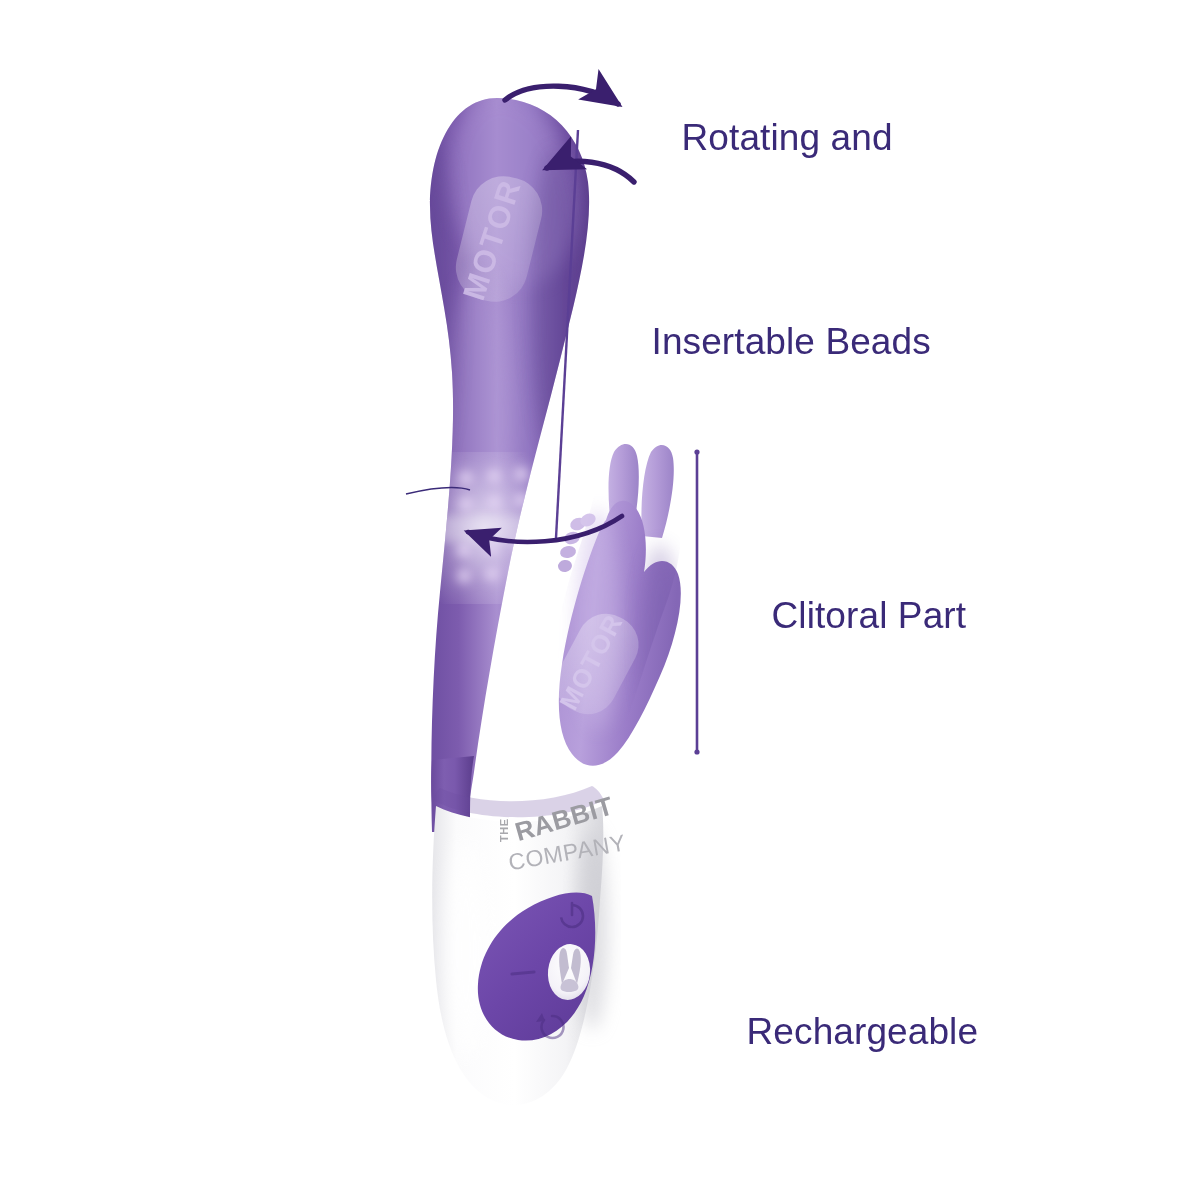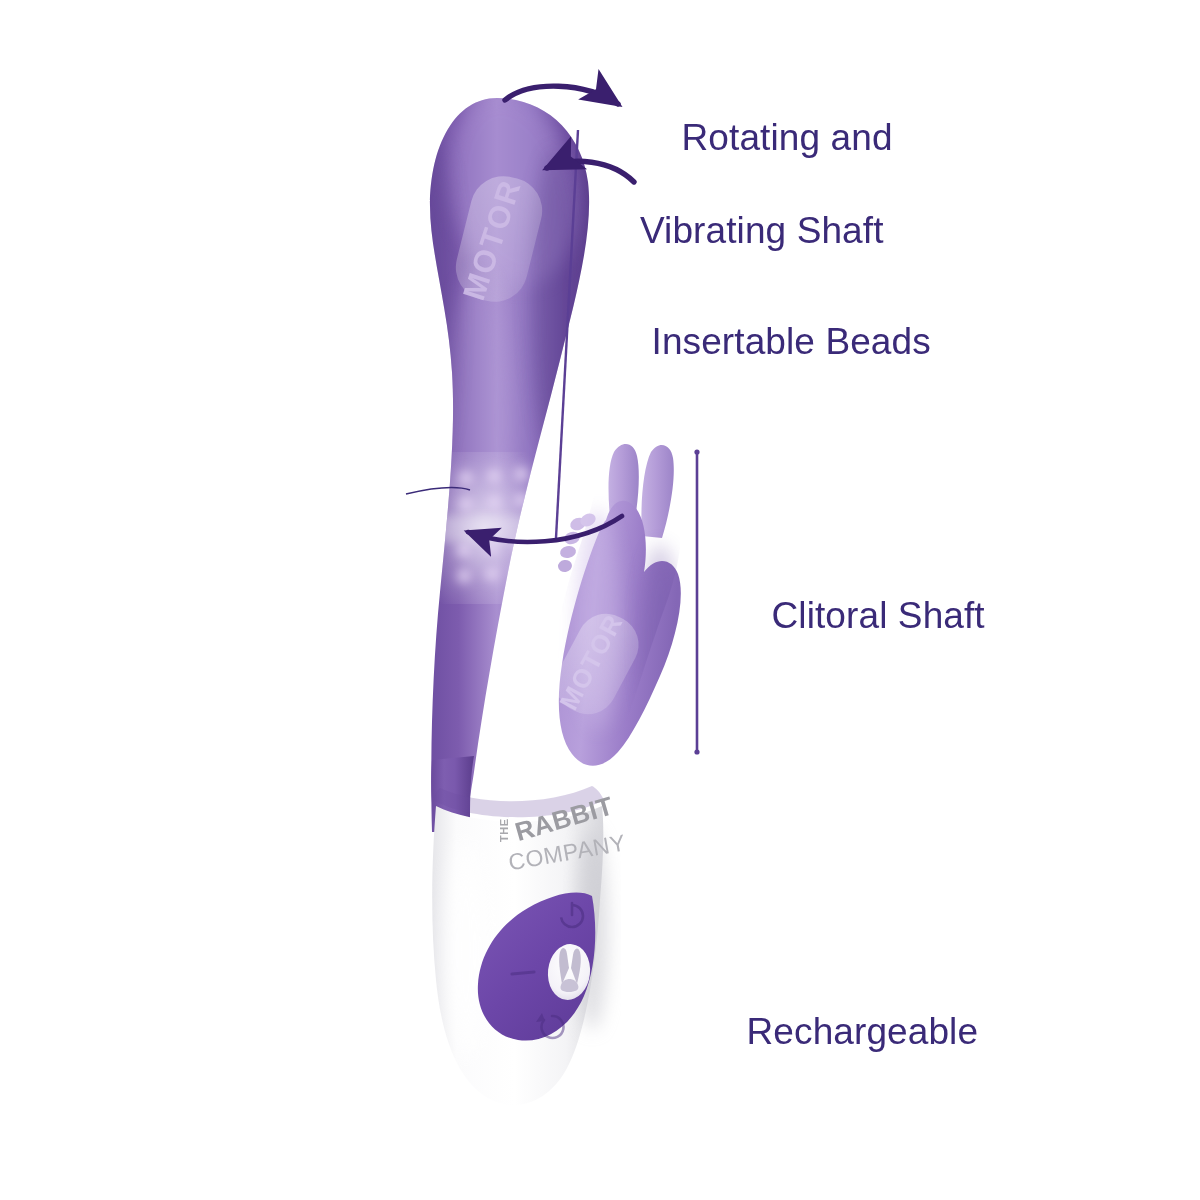--- a/index.html
+++ b/index.html
@@ -330,29 +330,28 @@
       <path d="M634,182 C612,160 572,156 547,168" fill="none" stroke="#3a1f6e" stroke-width="5.4" stroke-linecap="round" marker-end="url(#arrowHead)"></path>
 
       <path d="M622,516 C578,546 512,548 468,532" fill="none" stroke="#3a1f6e" stroke-width="4.6" stroke-linecap="round" marker-end="url(#arrowHead)"></path>
 
       <path d="M406,494 C440,486 458,486 470,490" fill="none" stroke="#3a2a78" stroke-width="1.6"></path>
     </g>
   </svg>
 
   <div class="callout" id="callout-shaft">
     <span>Rotating and</span>
-    <span class="line2">Vibrating Shaft</span>
   </div>
 
   <div class="callout" id="callout-length">
     <span>Insertable Beads</span>
   </div>
 
 
   <div class="callout" id="callout-clitoral">
-    <span>Clitoral Shaft</span>
+    <span>Clitoral Part</span>
   </div>
 
   <div class="callout" id="callout-recharge">
     <span>Rechargeable</span>
   </div>
 
 </div>
 
 </body></html>

